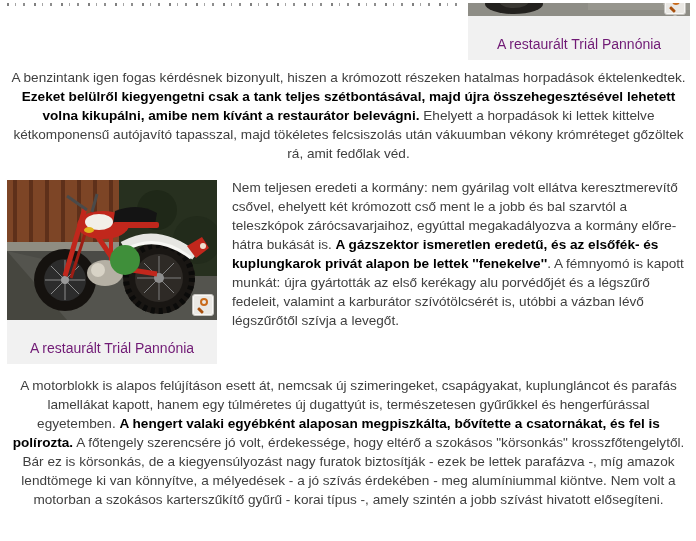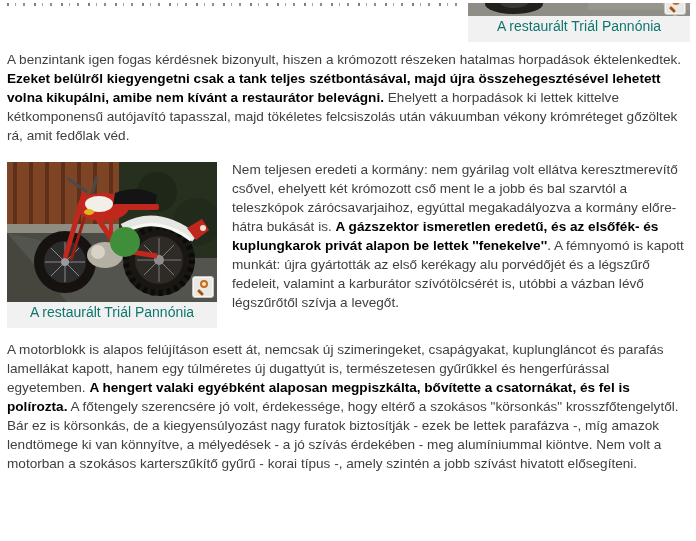--- a/index.html
+++ b/index.html
@@ -7,33 +7,33 @@
   body { font-family:"Liberation Sans","DejaVu Sans",sans-serif; font-size:13.6px; line-height:19px; color:#3f3f3f; }
   .page { width:696px; height:541px; padding:3px 6px 0 7px; position:relative; }
 
   
   .frag { height:3px; width:452px; margin-bottom:1px; opacity:.75;
     background:repeating-linear-gradient(90deg, rgba(55,55,55,.85) 0 2px, transparent 2px 8px,
       rgba(55,55,55,.6) 8px 9px, transparent 9px 16px, rgba(55,55,55,.75) 16px 18px, transparent 18px 27px); }
 
   p.para { margin:0 0 15px 0; }
   p.para b { color:#000; }
-  .clear { clear:both; }
+  .clear { clear:both;text-align:center; }
   p.engine { margin-top:5px; }
 
   figure { display:block; }
   .fig { background:#f1f1f1; }
   .fig-right { float:right; width:222px; margin:0 0 8px 12px; }
   .fig-left  { float:left;  width:210px; margin:2px 15px 12px 0; }
   .photo { position:relative; overflow:hidden; display:block; }
   .photo-top  { width:222px; height:13px; }
   .photo-left { width:210px; height:140px; }
   .photo svg { display:block; width:100%; height:100%; }
   figcaption { display:block; text-align:center; font-size:14px; line-height:17px;
-    color:#0f766e; background:#f1f1f1; padding:2px 2px 7px; }
+    color:#701a75; background:#f1f1f1; padding:20px 2px 7px; }
 
   
   .magbtn { position:absolute; width:22px; height:22px; background:#eae8e4;
     border:1px solid #c6c4c0; border-radius:3px; box-shadow:inset 0 0 0 1px #f7f6f4; cursor:pointer; }
   .magbtn-left { right:3px; bottom:4px; }
   .magbtn-top  { right:4px; bottom:1px; }
   .mag-glass { position:absolute; left:7px; top:3px; width:8px; height:8px;
     border:2.5px solid #c96a1a; border-radius:50%; }
   .mag-handle { position:absolute; left:4px; top:14px; width:7px; height:3px;
     background:#a8500e; border-radius:1px; transform:rotate(45deg); }

